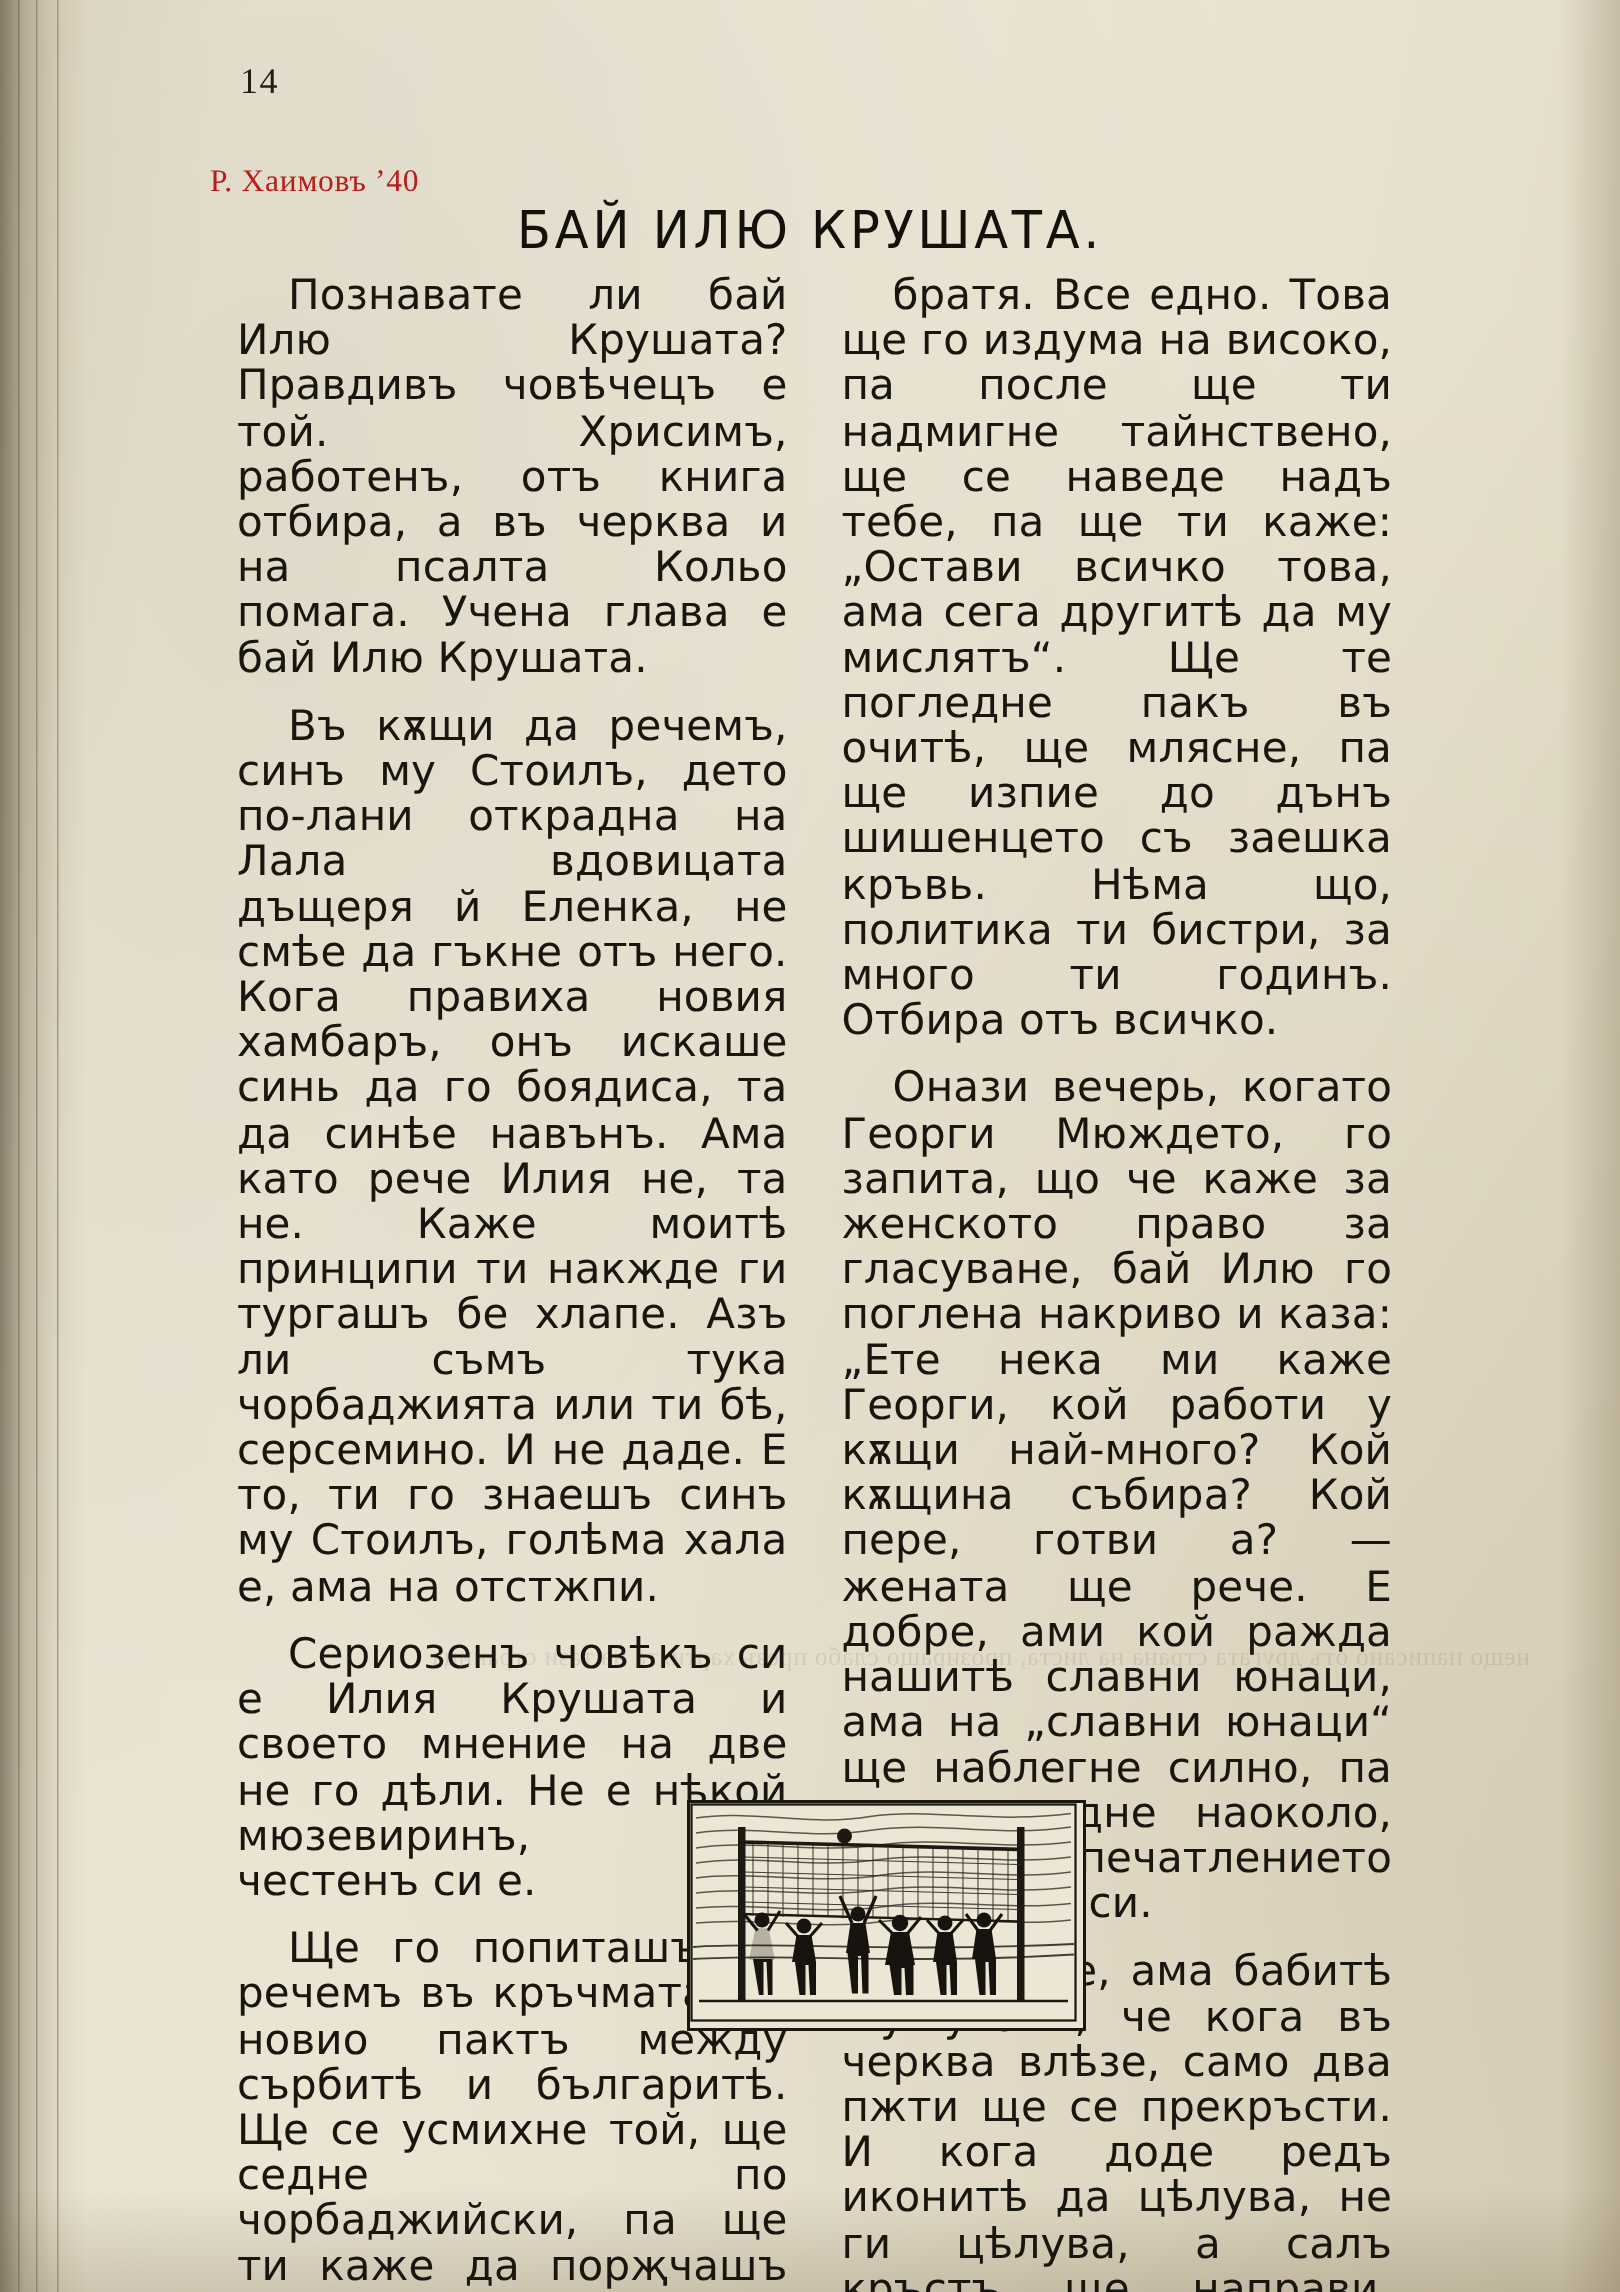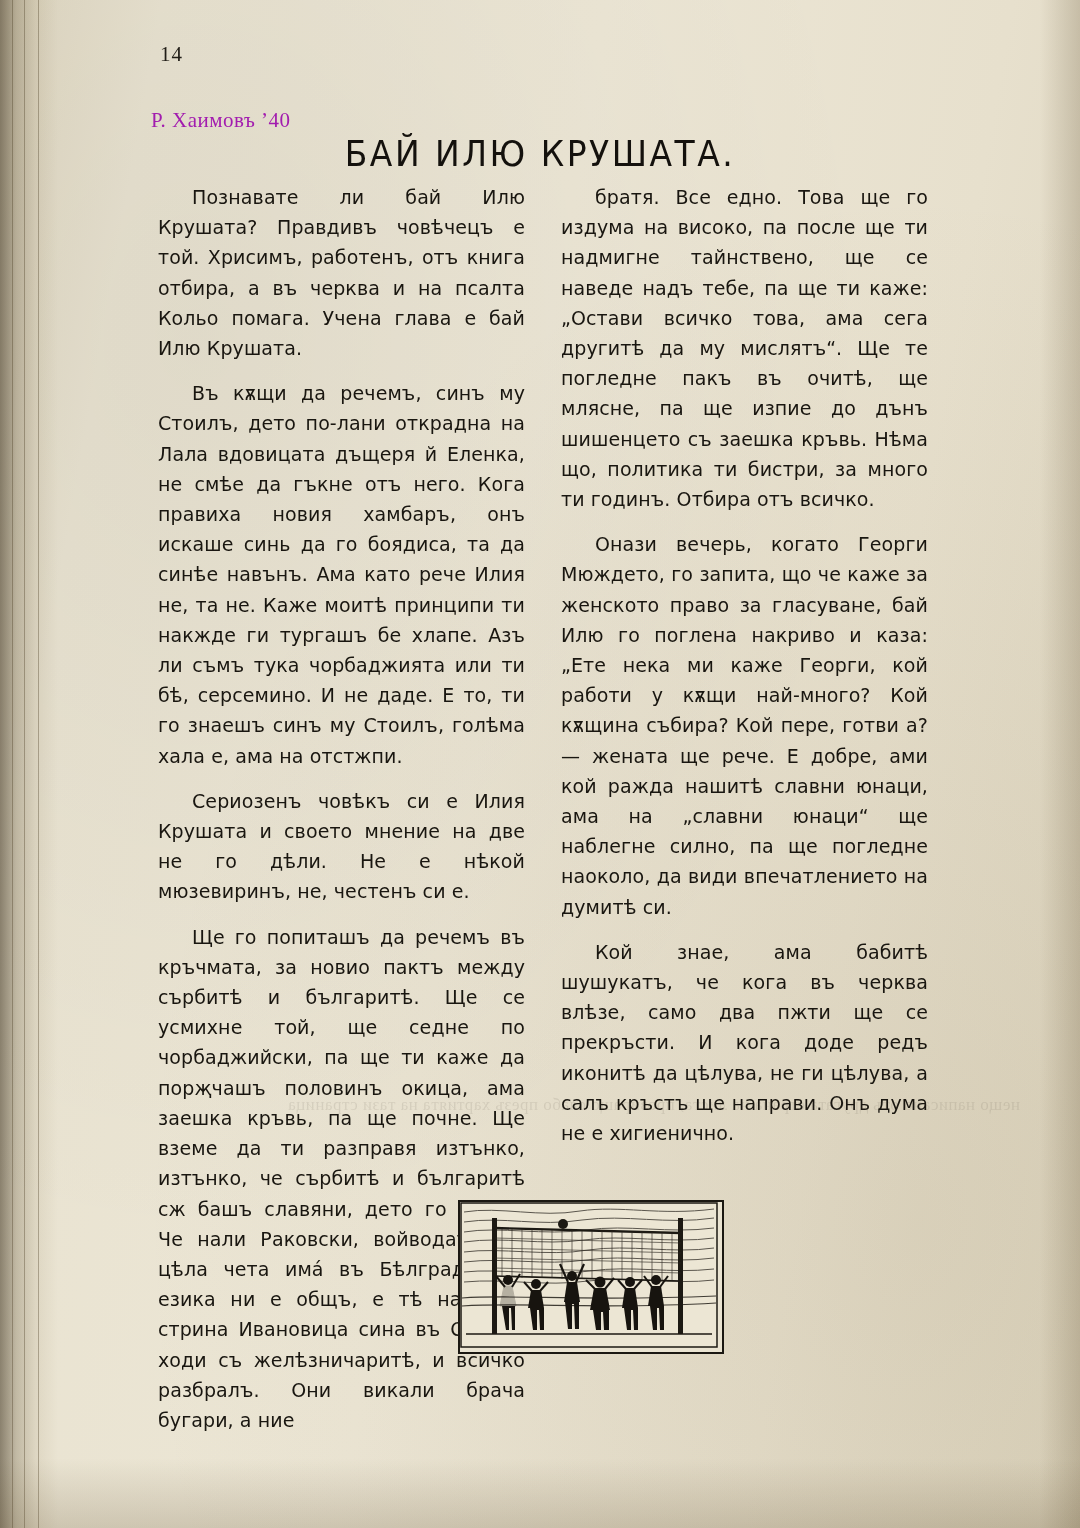--- a/index.html
+++ b/index.html
@@ -71,32 +71,32 @@
   .page {
     position: absolute;
     inset: 0;
     color: #1d1a15;
   }
 
   .folio {
     position: absolute;
     left: 160px;
     top: 42px;
-    font-size: 21px;
+    font-size: 24px;
     letter-spacing: 1px;
     color: #201d17;
   }
 
   .byline {
     position: absolute;
-    left: 151px;
+    left: 140px;
     top: 108px;
     font-size: 21px;
     letter-spacing: 0.5px;
-    color: #a21caf;
+    color: #b91c1c;
   }
 
   .title {
     position: absolute;
     left: 0;
     right: 0;
     top: 134px;
     text-align: center;
     font-size: 33px;
     letter-spacing: 2.5px;
@@ -114,21 +114,21 @@
     display: flex;
     gap: 36px;
   }
   .col {
     width: 367px;
   }
   .col p {
     margin: 0;
     text-align: justify;
     text-justify: inter-word;
-    font-size: 19px;
+    font-size: 28px;
     line-height: 30.2px;
     text-indent: 34px;
     letter-spacing: 0.1px;
     color: #191610;
     font-family: "DejaVu Sans", sans-serif;
     font-weight: 400;
   }
   .col p + p { margin-top: 15px; }
 
   .italic-tail { font-style: italic; }

